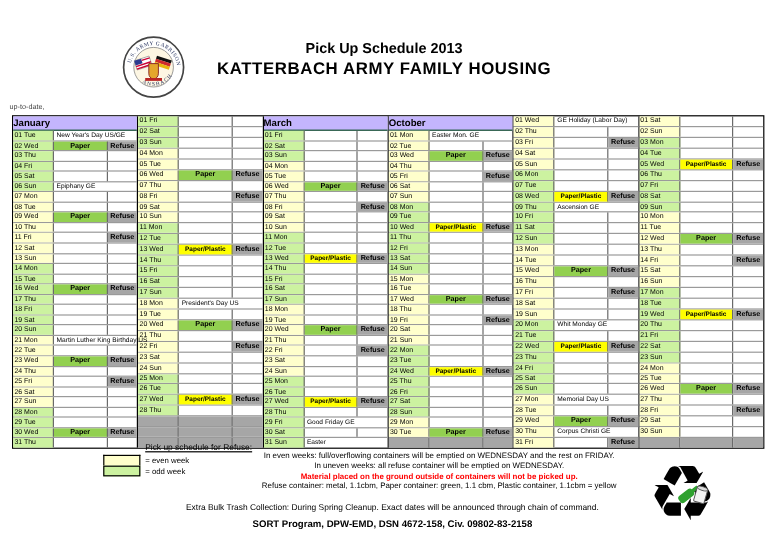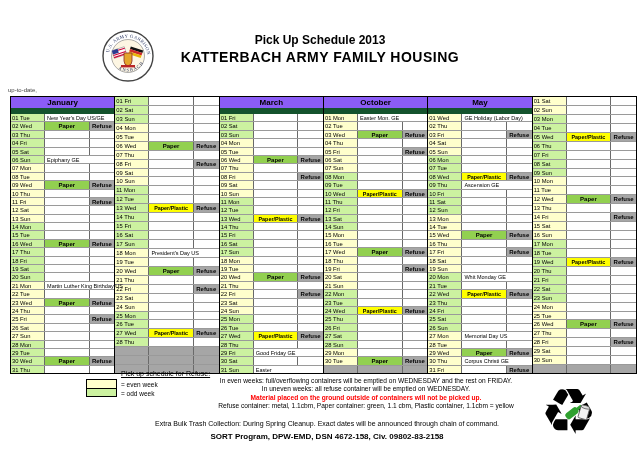--- a/index.html
+++ b/index.html
@@ -11,22 +11,22 @@
   .title1{font-size:12px;font-weight:bold;margin:0 0 2px 0;}
   .title2{font-size:14px;font-weight:bold;margin:0;letter-spacing:.5px;}
   .uptodate{position:absolute;left:8px;top:87px;font-size:6px;color:#444;}
   .seal{position:absolute;left:101px;top:29px;}
 
   
   .calendar{position:absolute;left:10px;top:96px;width:627px;height:278px;
             display:flex;border:1.5px solid #000;box-sizing:border-box;background:#fff;}
   .month{flex:1 1 0;display:flex;flex-direction:column;border-right:1px solid #000;min-width:0;}
   .month:last-child{border-right:none;}
-  .month-name{height:11px;line-height:11px;text-align:center;font-weight:bold;
-              font-size:8px;border-bottom:6px solid #14532d;background:#8b5cf6;flex:0 0 auto;}
+  .month-name{height:11px;line-height:11px;font-weight:bold;
+              font-size:8px;border-bottom:1px solid #14532d;background:#c4b5fd;flex:0 0 auto;}
   .day-row{flex:1 1 0;display:flex;border-bottom:1px solid #9a9a9a;position:relative;min-height:0;}
   .day-row:last-child{border-bottom:none;}
   .cell{box-sizing:border-box;overflow:hidden;font-size:6px;line-height:8px;min-width:0;}
   .date{flex:0 0 33%;border-right:1px solid #6a6a6a;padding-left:1px;font-size:5.8px;white-space:nowrap;}
   .mid{flex:0 0 43%;border-right:1px solid #6a6a6a;}
   .ref{flex:1 1 0;border-right:none;}
   .note-span{flex:1 1 0;border-right:none;white-space:nowrap;overflow:visible;
              font-size:5.5px;padding-left:2px;position:relative;z-index:2;}
   .bar{font-weight:bold;text-align:center;color:#000;}
   .bar.paper{background:var(--c-paper);}
@@ -717,21 +717,20 @@
         <div class="cell mid bar paper">Paper</div>
         <div class="cell ref bar refuse-on">Refuse</div>
       </div>
       <div class="day-row">
         <div class="cell date filler"></div>
         <div class="cell mid filler"></div>
         <div class="cell ref filler"></div>
       </div>
     </div>
     <div class="month">
-      <div class="month-name">May</div>
       <div class="day-row">
         <div class="cell date even">01 Wed</div>
         <div class="cell note-span">GE Holiday (Labor Day)</div>
       </div>
       <div class="day-row">
         <div class="cell date even">02 Thu</div>
         <div class="cell mid"></div>
         <div class="cell ref"></div>
       </div>
       <div class="day-row">

